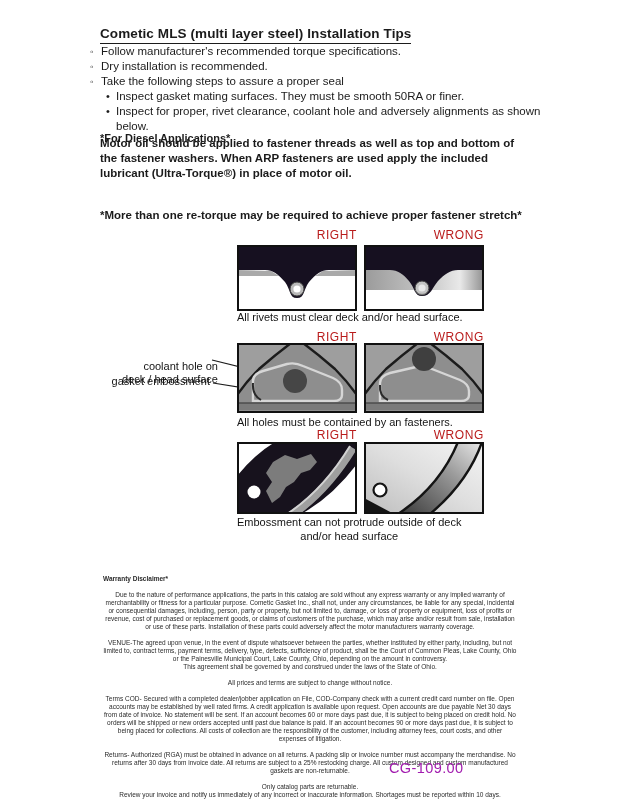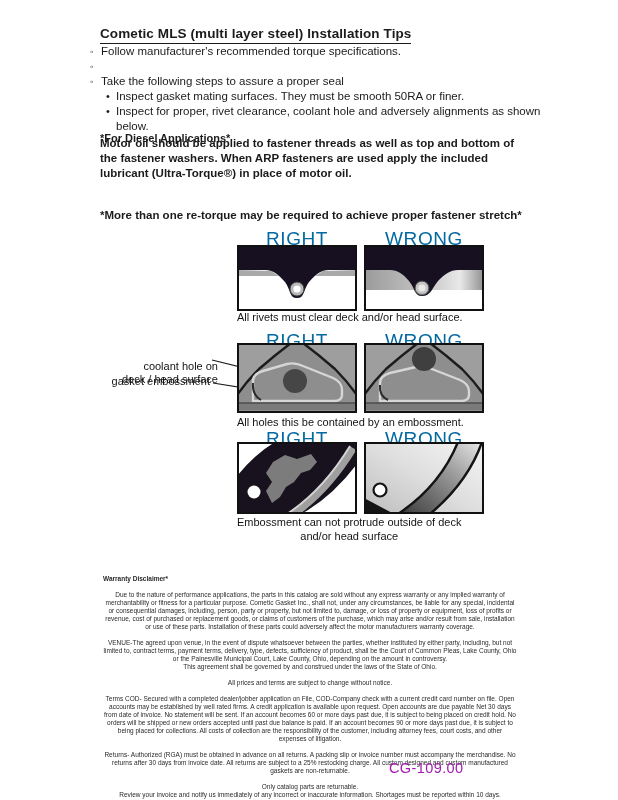--- a/index.html
+++ b/index.html
@@ -22,21 +22,21 @@
   .tips{left:90px;top:44px;font-size:11.5px;line-height:15px;width:470px;}
   .tip-row{display:flex;}
   .tip-row .marker{width:11px;flex:0 0 11px;font-size:10px;line-height:15px;}
   .tip-row.sub{margin-left:16px;}
   .tip-row.sub .marker{width:10px;flex:0 0 10px;font-size:11px;}
   #diesel-heading{left:100px;top:132px;font-size:11px;font-weight:700;}
   .para{left:100px;width:428px;font-size:11.5px;line-height:15px;font-weight:bold;}
   #diesel-para1{top:136px;}
   #diesel-para2{top:170px;}
   #diesel-note{top:208px;}
-  .diag-label{width:120px;text-align:center;font-size:19px;letter-spacing:.6px;color:#0369a1;}
+  .diag-label{width:120px;text-align:right;font-size:12px;letter-spacing:.6px;color:#b91c1c;}
   .panel{width:120px;}
   .panel svg{display:block;width:120px;}
   .caption{left:237px;font-size:11px;line-height:13.5px;color:#141414;}
   .side-label{width:130px;text-align:right;font-size:11px;line-height:13px;color:#141414;}
   #fine-print{
     left:103px;top:575px;width:414px;
     font-size:6.5px;line-height:8px;color:#2a2a2a;
   }
   #fine-print .fp-head{font-weight:700;margin-bottom:8px;}
   #fine-print p{margin:0 0 8px 0;}
@@ -49,20 +49,21 @@
 
   <div id="doc-title" class="abs">Cometic MLS (multi layer steel) Installation Tips</div>
 
   <div class="tips abs">
     <div class="tip-row">
       <span class="marker">◦</span>
       <span>Follow manufacturer's recommended torque specifications.</span>
     </div>
     <div class="tip-row">
       <span class="marker">◦</span>
+      <span>Dry installation is recommended.</span>
     </div>
     <div class="tip-row">
       <span class="marker">◦</span>
       <span>Take the following steps to assure a proper seal</span>
     </div>
     <div class="tip-row sub">
       <span class="marker">•</span>
       <span>Inspect gasket mating surfaces.  They must be smooth 50RA or finer.</span>
     </div>
     <div class="tip-row sub">
@@ -149,21 +150,21 @@
       <path d="M66,0 Q82,12 98,26 Q110,38 120,52" fill="none" stroke="#1c1c1c" stroke-width="2.4"></path>
       <path d="M16,58 V40 Q16,33 26,30 L52,24 Q60,22 68,26 L96,37 Q105,41 105,48 V52 Q105,58 97,58 Z" fill="none" stroke="#d6d6d6" stroke-width="2.4"></path>
       <path d="M16,42 Q15,53 24,57" fill="none" stroke="#2a2a2a" stroke-width="2"></path>
       <circle cx="60" cy="16" r="12" fill="#3f3f3f"></circle>
       <rect y="60" width="120" height="7" fill="#7a7a7a"></rect>
       <line x1="0" y1="60" x2="120" y2="60" stroke="#4c4c4c" stroke-width="1.4"></line>
       <rect x="1" y="1" width="118" height="68" fill="none" stroke="#111111" stroke-width="2"></rect>
     </svg>
   </div>
 
-  <div class="caption abs" style="top:416px;">All holes this be contained by an embossment.</div>
+  <div class="caption abs" style="top:416px;">All holes must be contained by an fasteners.</div>
 
   <div class="diag-label abs" style="left:237px;top:428px;">RIGHT</div>
   <div class="diag-label abs" style="left:364px;top:428px;">WRONG</div>
 
   <div class="panel abs" style="left:237px;top:442px;">
     <svg viewBox="0 0 120 72">
       <rect width="120" height="72" fill="#17121d"></rect>
       <path d="M0,0 H38 Q18,12 0,34 Z" fill="#ffffff"></path>
       <path d="M120,72 H64 Q94,56 120,22 Z" fill="#ffffff"></path>
       <polygon points="36,20 48,13 60,17 74,12 80,20 73,28 64,31 57,40 49,45 43,55 35,61 29,49 35,40 29,31" fill="#7c7c7c"></polygon>

